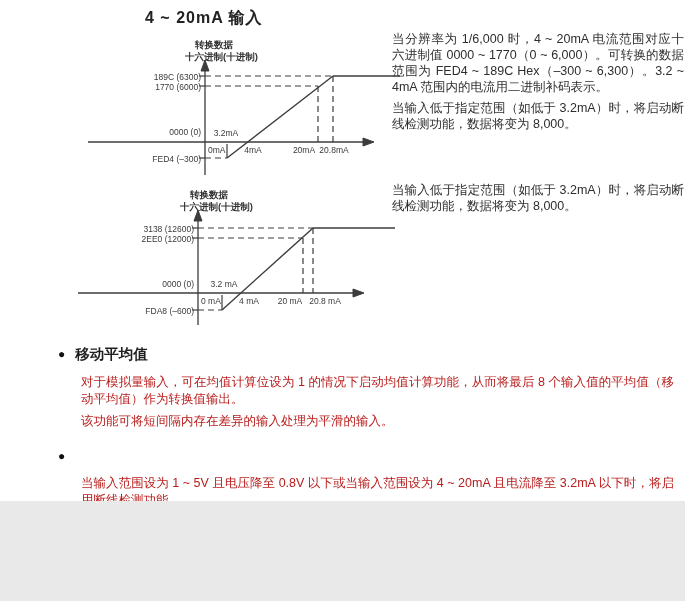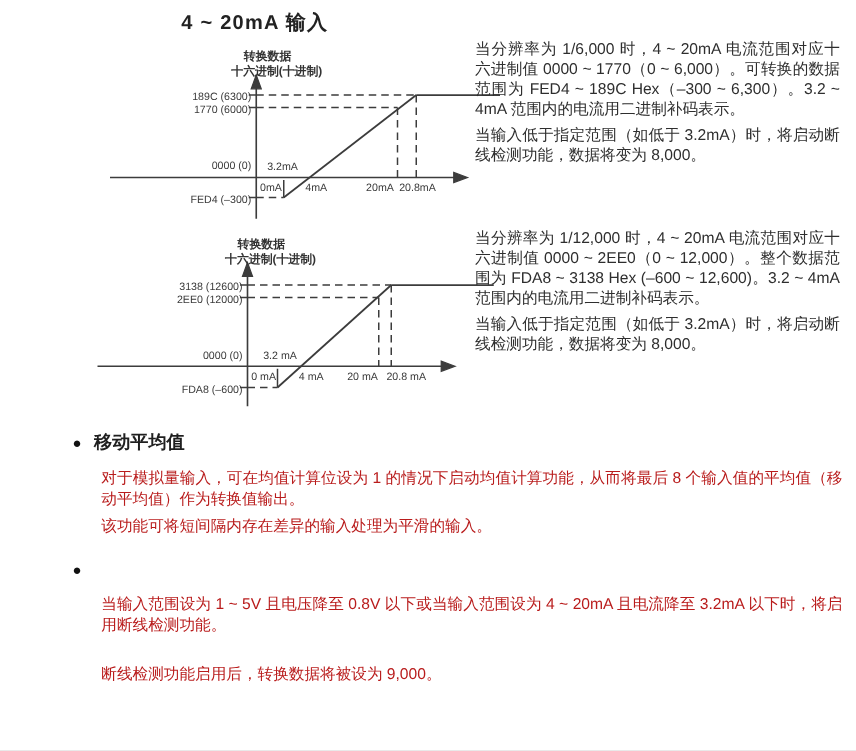--- a/index.html
+++ b/index.html
@@ -1,24 +1,24 @@
 <!DOCTYPE html>
 <html><head>
 <meta charset="utf-8">
 <style>
   html,body{margin:0;padding:0;background:#e9e9e9;}
   .page{
-    position:relative;width:685px;height:600px;background:#ffffff;
+    position:relative;width:685px;height:501px;background:#ffffff;
     font-family:"Liberation Sans",sans-serif;color:#2e2e2e;overflow:hidden;
   }
   .page-title{
     position:absolute;left:145px;top:8px;font-size:16px;font-weight:bold;
     letter-spacing:1px;color:#222;
   }
-  .rc{position:absolute;left:380px;width:292px;font-size:12.5px;line-height:16px;text-align:justify;}
+  .rc{position:absolute;left:392px;width:292px;font-size:12.5px;line-height:16px;text-align:justify;}
   .rc p{margin:0 0 5px 0;}
   .diagram{position:absolute;left:58px;}
   .diagram text{font-size:8.5px;fill:#3a3a3a;font-family:"Liberation Sans",sans-serif;}
   .diagram text.ax-title{font-size:9.5px;font-weight:bold;fill:#333;}
   .diagram line,.diagram path{stroke:#3c3c3c;}
   .sections{position:absolute;left:58px;top:344px;width:616px;}
   .sec-heading{display:flex;align-items:center;gap:10px;font-size:14.5px;font-weight:bold;color:#1f1f1f;line-height:20px;margin:0;}
   .bullet{font-size:12px;line-height:20px;color:#111;}
   .sec-body{margin-left:23px;font-size:12.5px;line-height:17px;text-align:justify;color:#b91c1c;}
   .sec-body p{margin:0;}
@@ -108,21 +108,20 @@
     <text x="191" y="118" text-anchor="middle">4 mA</text>
     <text x="232" y="118" text-anchor="middle">20 mA</text>
     <text x="267" y="118" text-anchor="middle">20.8 mA</text>
   </svg>
 
   <div class="rc" style="top:31px;">
     <p>当分辨率为 1/6,000 时，4 ~ 20mA 电流范围对应十六进制值 0000 ~ 1770（0 ~ 6,000）。可转换的数据范围为 FED4 ~ 189C Hex（–300 ~ 6,300）。3.2 ~ 4mA 范围内的电流用二进制补码表示。</p>
     <p>当输入低于指定范围（如低于 3.2mA）时，将启动断线检测功能，数据将变为 8,000。</p>
   </div>
   <div class="rc" style="top:182px;">
-    <p>当分辨率为 1/12,000 时，4 ~ 20mA 电流范围对应十六进制值 0000 ~ 2EE0（0 ~ 12,000）。整个数据范围为 FDA8 ~ 3138 Hex (–600 ~ 12,600)。3.2 ~ 4mA 范围内的电流用二进制补码表示。</p>
     <p>当输入低于指定范围（如低于 3.2mA）时，将启动断线检测功能，数据将变为 8,000。</p>
   </div>
 
   <div class="sections">
 
     <div class="sec-heading">
       <span class="bullet">●</span>
       <span>移动平均值</span>
     </div>
     <div class="sec-body">

